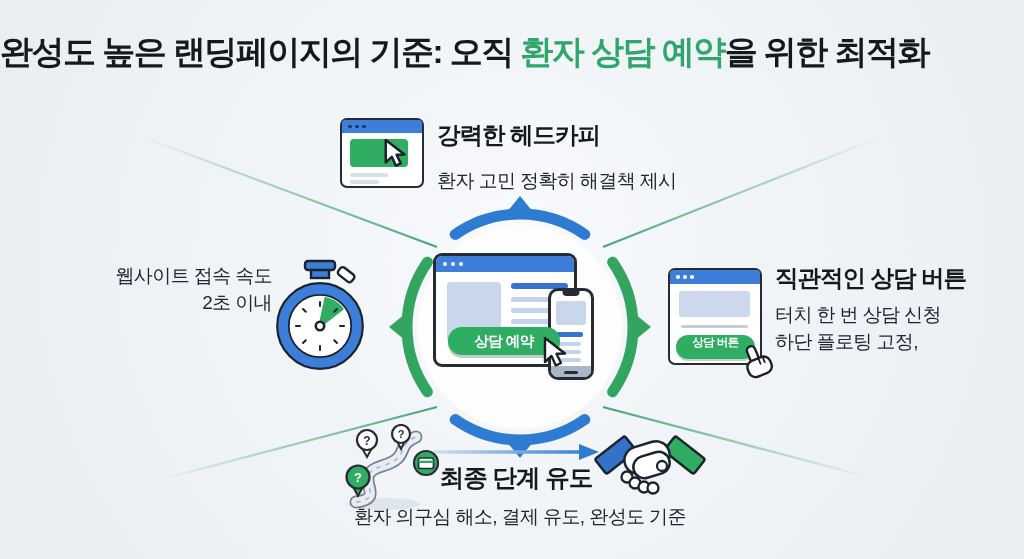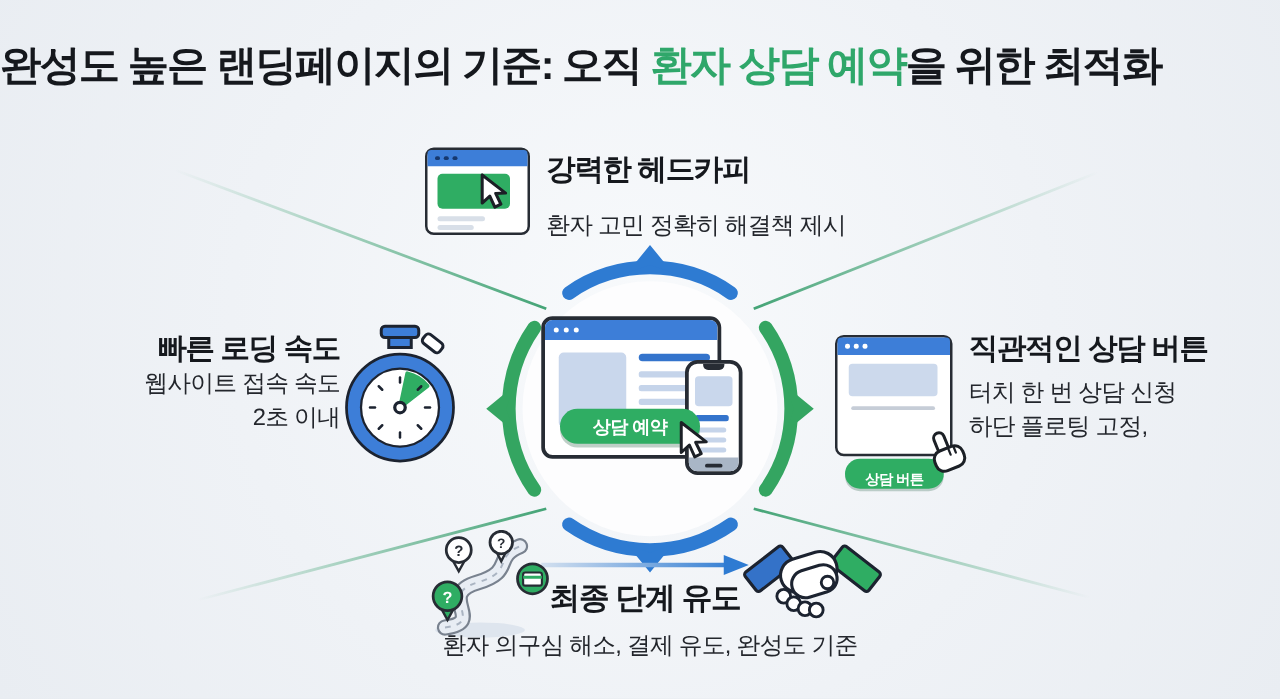--- a/index.html
+++ b/index.html
@@ -67,21 +67,21 @@
   .mb-bar.tall{height:14px;}
   .dot-dk{width:3.5px;height:3.5px;border-radius:50%;background:#16386e;}
   .dot-w{width:3.5px;height:3.5px;border-radius:50%;background:#fff;}
   .mb-green{position:absolute;left:8px;top:19px;width:58px;height:28px;background:#2fad63;border-radius:4px;}
   .mb-gline{position:absolute;left:8px;height:4px;background:#d8dfe8;border-radius:2px;}
   .mb-hero{position:absolute;left:9px;top:21px;width:71px;height:26px;background:#ccd9ec;border-radius:3px;}
   .mb-rule{position:absolute;left:11px;top:55px;width:67px;height:3px;background:#c6cdd7;border-radius:2px;}
   .mb-pill{
     position:absolute;left:6px;top:65px;width:79px;height:24px;background:#2fad63;border-radius:13px;
     box-shadow:0 2px 0 rgba(25,84,54,.25);
-    display:flex;align-items:flex-end;justify-content:center;color:#fff;font-size:11.5px;font-weight:800;letter-spacing:-0.5px;margin-top:32px;
+    display:flex;align-items:flex-start;justify-content:center;color:#fff;font-size:11.5px;font-weight:800;letter-spacing:-0.5px;
   }
   .icon-abs{position:absolute;z-index:2;}
 
   
   .sec-title{font-size:23.5px;font-weight:700;letter-spacing:-1px;color:#15181d;}
   .sec-sub{font-size:19px;font-weight:500;letter-spacing:-0.6px;color:#23262c;line-height:27px;}
   .tb-top{position:absolute;left:437px;top:119px;z-index:2;}
   .tb-top .sec-sub{margin-top:16px;}
   .tb-left{position:absolute;left:40px;top:262px;width:232px;text-align:right;z-index:2;}
   .tb-left .sec-sub{margin-top:0;}
@@ -197,21 +197,20 @@
     <svg style="position:absolute;left:40px;top:18px" width="30" height="32" viewBox="0 0 32 34">
       <path d="M4 2 L4 26 L10.5 20 L14.8 29.5 L20 27 L15.5 17.8 L24 17.5 Z" fill="#fff" stroke="#1c2026" stroke-width="2.6" stroke-linejoin="round"></path>
     </svg>
   </div>
   <div class="tb-top">
     <div class="sec-title">강력한 헤드카피</div>
     <div class="sec-sub">환자 고민 정확히 해결책 제시</div>
   </div>
 
   <div class="tb-left">
-    <div class="sec-title">빠른 로딩 속도</div>
     <div class="sec-sub">
       <div>웹사이트 접속 속도</div>
       <div>2초 이내</div>
     </div>
   </div>
   <svg class="icon-abs" style="left:275px;top:258px" width="92" height="114" viewBox="0 0 92 114">
     <g transform="rotate(38 72 18)">
       <rect x="62" y="13" width="17" height="9" rx="3" fill="#fff" stroke="#1c2330" stroke-width="2.4"></rect>
     </g>
     <rect x="36" y="10" width="18" height="10" fill="#3d7ed8" stroke="#1c2330" stroke-width="2.4"></rect>

